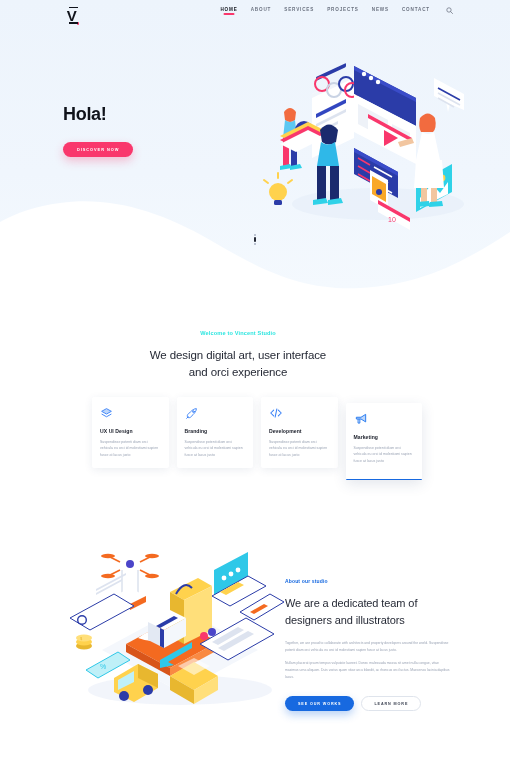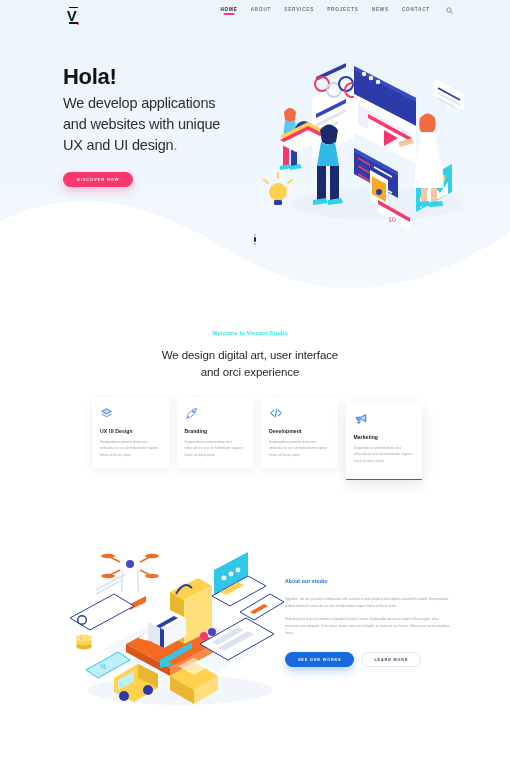--- a/index.html
+++ b/index.html
@@ -58,22 +58,23 @@
   }
   .nav-search {
     width: 9px; height: 9px; margin-left: 2px;
     display: flex; align-items: center; justify-content: center;
   }
   .nav-search svg { width: 7px; height: 7px; }
 
   
   .hero-copy { position: absolute; left: 63px; top: 62px; z-index: 10; width: 215px; }
   .hero-hola {
-    font-size: 22px; font-weight: 700; color: #10131b; line-height: 1.35;
+    font-size: 18px; font-weight: 700; color: #10131b; line-height: 1.35;
     letter-spacing: -0.3px;
+    margin-top: 40px;
   }
   .hero-head {
     font-size: 14.5px; font-weight: 400; color: #2a2e3a; line-height: 1.45;
     letter-spacing: -0.2px; margin-top: 1px;
   }
   .hero-head .accent { color: #f9376c; }
   .btn-discover {
     margin-top: 16px; display: inline-flex; align-items: center; justify-content: center;
     background: #f9376c; color: #fff; border: none; border-radius: 20px;
     padding: 0 14px; height: 15px;
@@ -89,21 +90,21 @@
 
   
   .scroll-ind {
     position: absolute; left: 253px; top: 234px; width: 4px; height: 14px; z-index: 12;
     display: flex; flex-direction: column; align-items: center; gap: 1.2px;
   }
   .scroll-ind i { display: block; width: 2px; height: 2px; background: #aab3c4; border-radius: 50%; }
   .scroll-ind i.big { width: 2.6px; height: 4.5px; border-radius: 1.5px; background: #232733; }
 
   
-  .sec-head { position: absolute; left: 12px; top: 330px; width: 455px; text-align: center; z-index: 5; padding-left: 21px; }
+  .sec-head { position: absolute; left: 0; top: 330px; width: 455px; text-align: center; z-index: 5; padding-left: 21px; }
   .eyebrow-cyan {
     font-size: 5.6px; font-weight: 700; color: #2ee6e0; letter-spacing: 0.15px;
   }
   .sec-title {
     margin-top: 11px; font-size: 11.5px; font-weight: 400; color: #262a36;
     line-height: 1.52; letter-spacing: -0.1px;
   }
 
   
   .cards {
@@ -197,25 +198,20 @@
         <svg viewBox="0 0 16 16" fill="none" stroke="#6b7280" stroke-width="1.7">
           <circle cx="6.8" cy="6.8" r="5"></circle>
             <line x1="10.6" y1="10.6" x2="15" y2="15" stroke-linecap="round"></line>
         </svg>
       </span>
     </nav>
   </div>
 
   <div class="hero-copy">
     <div class="hero-hola">Hola!</div>
-    <div class="hero-head">
-      <span>We develop applications</span><br>
-      <span>and websites with unique</span><br>
-      <span>UX and UI design</span><span class="accent">.</span>
-    </div>
     <button class="btn-discover">DISCOVER NOW</button>
   </div>
 
   <div class="hero-art">
     <svg viewBox="0 0 228 178">
 
       <ellipse cx="120" cy="152" rx="86" ry="16" fill="#e3ecf7" opacity="0.55"></ellipse>
 
       <path d="M56,36 L112,8 L168,36 L112,64 Z" fill="#ffffff" opacity="0"></path>
       <g>
@@ -446,20 +442,24 @@
 
       <path d="M108,138 L132,124 L156,138 L132,152 Z" fill="#ffd24d"></path>
       <path d="M108,138 L132,152 L132,166 L108,152 Z" fill="#e8b72f"></path>
       <path d="M132,152 L156,138 L156,152 L132,166 Z" fill="#ffdf7a"></path>
       <path d="M116,128 L132,137 L148,128 L132,120 Z" fill="#ffffff" opacity="0.55"></path>
     </svg>
   </div>
 
   <div class="about-copy">
     <div class="eyebrow-blue">About our studio</div>
+    <div class="about-title">
+      <span>We are a dedicated team of</span><br>
+      <span>designers and illustrators</span>
+    </div>
     <p class="about-p">Together, we are proud to collaborate with architects and property developers around the world. Suspendisse potenti diam orci vehicula eu orci id molestiami sapien fusce at lacus justo.</p>
     <p class="about-p">Nullam placerat ipsum tempus vulputate laoreet. Donec malesuada massa sit amet nulla congue, vitae maximus urna aliquam. Duis varius quam vitae arcu blandit, ac rhoncus orci luctus. Maecenas lacinia dapibus lacus.</p>
     <div class="about-btns">
       <button class="btn-primary">SEE OUR WORKS</button>
       <button class="btn-ghost">LEARN MORE</button>
     </div>
   </div>
 
 </div>
 

